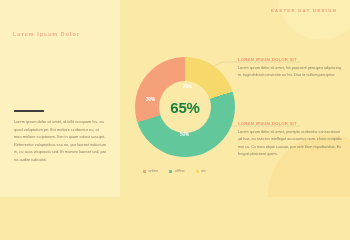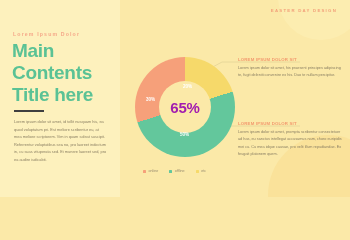--- a/index.html
+++ b/index.html
@@ -57,21 +57,21 @@
   .chart-wrap{position:absolute;left:135px;top:57px;width:100px;height:100px;}
   .donut{
     position:absolute;inset:0;border-radius:50%;
   }
   .donut-hole{
     position:absolute;left:50%;top:50%;transform:translate(-50%,-50%);
     width:52px;height:52px;border-radius:50%;background:#fbe9a8;
     display:flex;align-items:center;justify-content:center;
   }
   .donut-center-label{
-    font-size:15px;font-weight:700;color:#a21caf;letter-spacing:-0.2px;
+    font-size:15px;font-weight:700;color:#15803d;letter-spacing:-0.2px;
   }
   .seg-label{
     position:absolute;font-size:4.6px;font-weight:700;color:#ffffff;
     white-space:nowrap;
   }
   .seg-label.orange{left:11px;top:40px;}
   .seg-label.yellow{left:48px;top:27px;}
   .seg-label.green{left:45px;top:75px;}
 
   
@@ -102,21 +102,20 @@
 
 <div class="slide">
 
   <div class="left-panel"></div>
   <div class="deco-circle"></div>
   <div class="deco-circle2"></div>
 
   <div class="kicker-top">EASTER DAY DESIGN</div>
 
   <div class="eyebrow">Lorem Ipsum Dolor</div>
-  <div class="title">Main Contents Title here</div>
   <div class="divider"></div>
   <div class="body-copy">Lorem ipsum dolor sit amet, id tollit nusquam his, ea quod voluptatum pri. Est meliore scribentur eu, at mea meliore scriptorem. Vim in quam soleat suscipit. Referrentur voluptatibus sea no, pro laoreet indoctum in, cu suas vituperata sed. Ei munere laoreet sed, pro ea audire iudicabit.</div>
 
   <svg class="leader" width="350" height="197" style="position:absolute;left:0;top:0;pointer-events:none;">
     <path class="leader" d="M196 76 L222 62 L300 62" stroke="#dcc98e" stroke-width="0.5" fill="none"></path>
     <path class="leader" d="M207 131 L224 126 L300 126" stroke="#dcc98e" stroke-width="0.5" fill="none"></path>
   </svg>
 
   <div class="chart-wrap">
     <div class="donut" style="background:conic-gradient(#f6d96a 0deg 72deg, #63c79c 72deg 252deg, #f6a07a 252deg 360deg);"></div>

